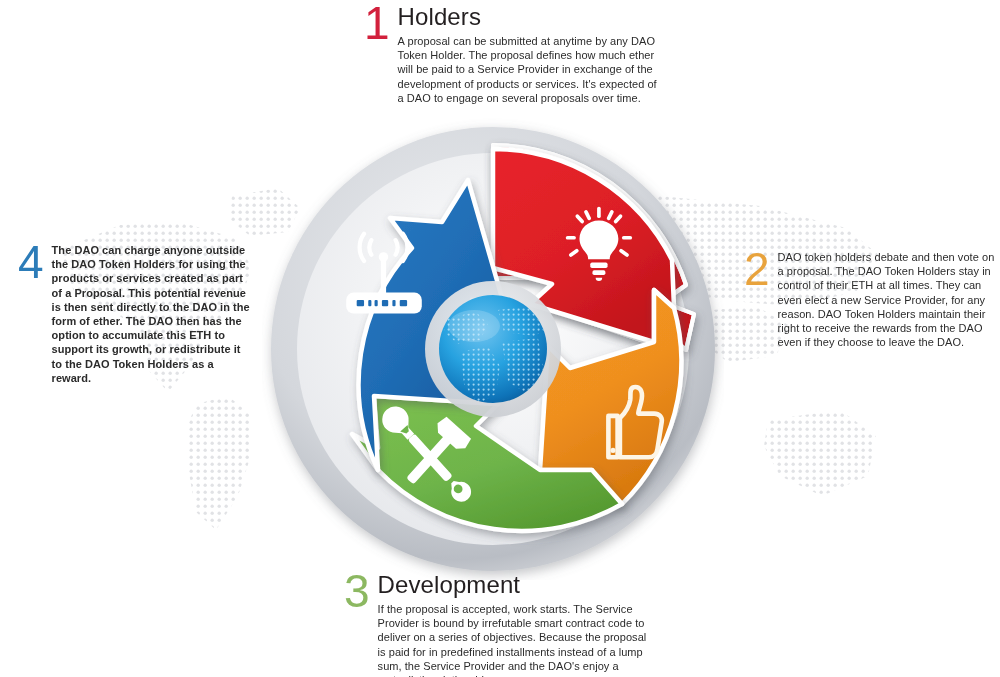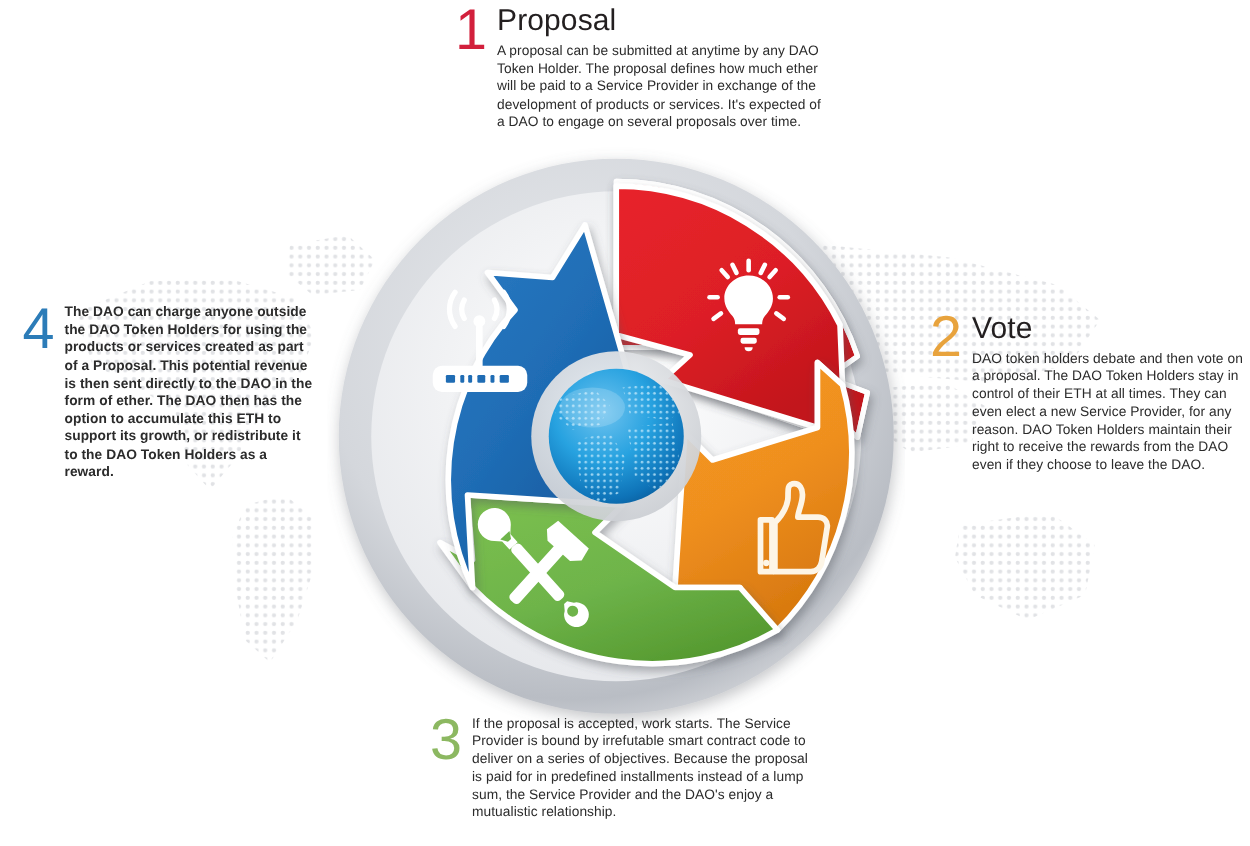--- a/index.html
+++ b/index.html
@@ -324,40 +324,40 @@
           <path d="M58 22 a22 22 0 0 0 0 -26"></path>
         </g>
       </g>
     </svg>
   </div>
 
   <div class="step" id="step-1">
     <div class="step-head">
       <div class="step-num">1</div>
       <div class="step-body">
-        <h2 class="step-title">Proposal</h2>
+        <h2 class="step-title">Holders</h2>
         <p class="step-desc">A proposal can be submitted at anytime by any DAO Token Holder. The proposal defines how much ether will be paid to a Service Provider in exchange of the development of products or services. It's expected of a DAO to engage on several proposals over time.</p>
       </div>
     </div>
   </div>
 
   <div class="step" id="step-2">
     <div class="step-head">
       <div class="step-num">2</div>
       <div class="step-body">
-        <h2 class="step-title">Vote</h2>
         <p class="step-desc">DAO token holders debate and then vote on a proposal. The DAO Token Holders stay in control of their ETH at all times. They can even elect a new Service Provider, for any reason. DAO Token Holders maintain their right to receive the rewards from the DAO even if they choose to leave the DAO.</p>
       </div>
     </div>
   </div>
 
   <div class="step" id="step-3">
     <div class="step-head">
       <div class="step-num">3</div>
       <div class="step-body">
+        <h2 class="step-title">Development</h2>
         <p class="step-desc">If the proposal is accepted, work starts. The Service Provider is bound by irrefutable smart contract code to deliver on a series of objectives. Because the proposal is paid for in predefined installments instead of a lump sum, the Service Provider and the DAO's enjoy a mutualistic relationship.</p>
       </div>
     </div>
   </div>
 
   <div class="step" id="step-4">
     <div class="step-head">
       <div class="step-num">4</div>
       <div class="step-body">
         <p class="step-desc">The DAO can charge anyone outside the DAO Token Holders for using the products or services created as part of a Proposal. This potential revenue is then sent directly to the DAO in the form of ether. The DAO then has the option to accumulate this ETH to support its growth, or redistribute it to the DAO Token Holders as a reward.</p>

